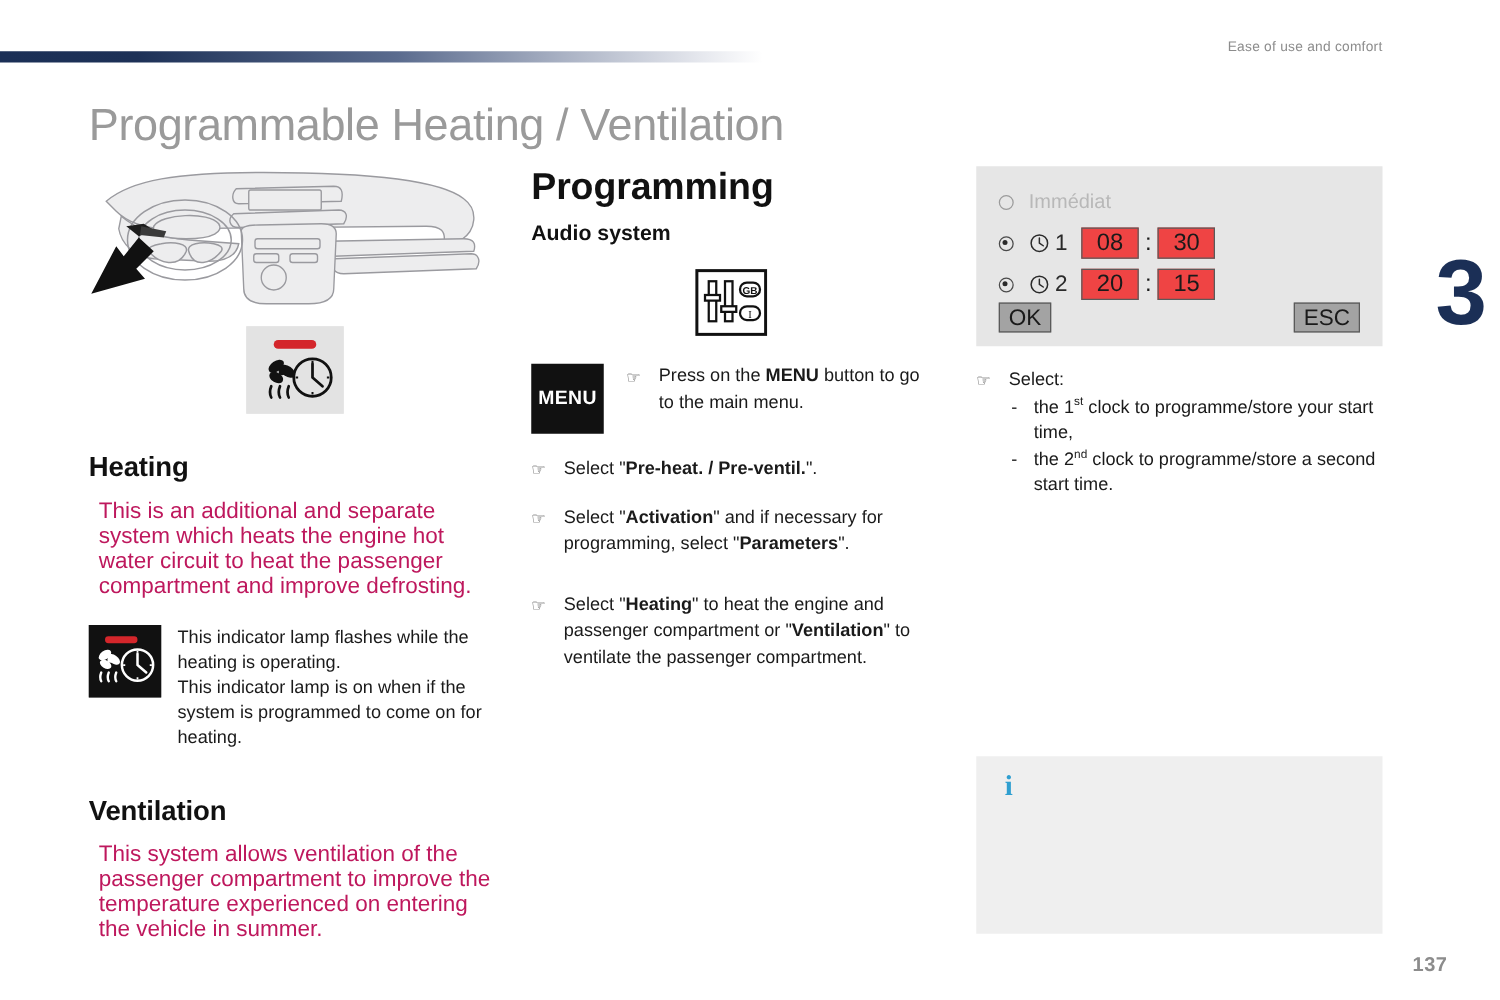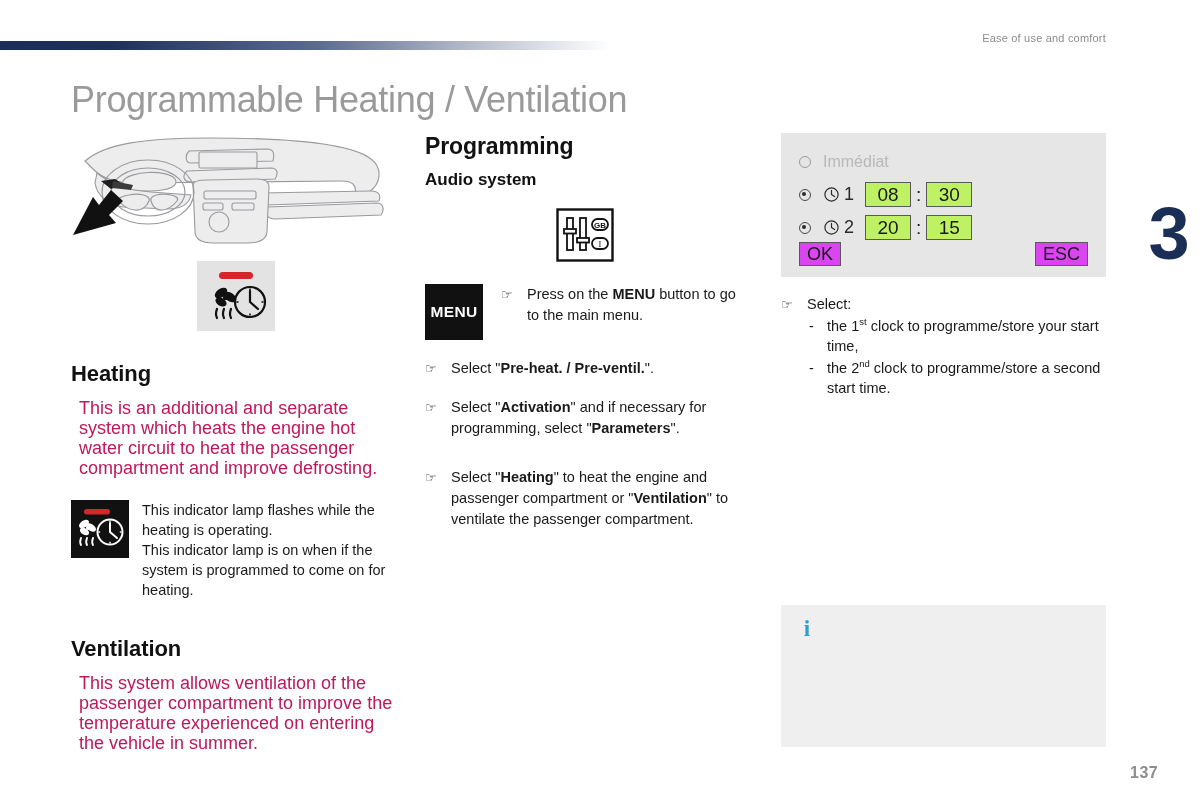--- a/index.html
+++ b/index.html
@@ -238,21 +238,21 @@
   }
   .clock-mini { margin-right: 4px; display: block; }
   .clock-num {
     font-size: 18px;
     color: #2a2a2a;
     margin-right: 10px;
     min-width: 11px;
   }
   .time-box {
     border: 1.6px solid #5a5a5a;
-    background: #bef264;
+    background: #ef4444;
     padding: 0px 7px;
     font-size: 19px;
     color: #1a1a1a;
     line-height: 23px;
     min-width: 30px;
     text-align: center;
   }
   .colon {
     font-size: 19px;
     margin: 0 5px;
@@ -261,21 +261,21 @@
   .scr-footer {
     position: absolute;
     left: 18px;
     right: 18px;
     bottom: 11px;
     display: flex;
     justify-content: space-between;
   }
   .scr-btn {
     border: 1.6px solid #5a5a5a;
-    background: #d946ef;
+    background: #a3a3a3;
     font-size: 18px;
     padding: 0px 7px;
     line-height: 22px;
     color: #1a1a1a;
   }
 
   .select-block {
     margin-top: 17px;
     display: flex;
     align-items: flex-start;
@@ -454,21 +454,21 @@
     </div>
   </div>
 
   <div style="margin-top:36px;">
     <h2 class="section-h">Ventilation</h2>
     <p class="body-text">This system allows ventilation of the passenger compartment to improve the temperature experienced on entering the vehicle in summer.</p>
   </div>
 </div>
 
 <div class="col-mid">
-  <h2 class="section-h" style="font-size:23px;margin-bottom:8px;">Programming</h2>
+  <h2 class="section-h" style="font-size:30px;margin-bottom:8px;">Programming</h2>
   <h3 class="sub-h">Audio system</h3>
 
   <div class="audio-icon-wrap">
     <svg class="audio-icon" viewBox="0 0 58 54">
       <rect x="1.5" y="1.5" width="55" height="51" fill="#ffffff" stroke="#111111" stroke-width="2.4"></rect>
       <g stroke="#111111" stroke-width="1.8" fill="#ffffff">
         <rect x="11" y="10" width="6" height="32"></rect>
         <rect x="8" y="21" width="12" height="4.5"></rect>
         <rect x="24" y="10" width="6" height="32"></rect>
         <rect x="21" y="30" width="12" height="4.5"></rect>

